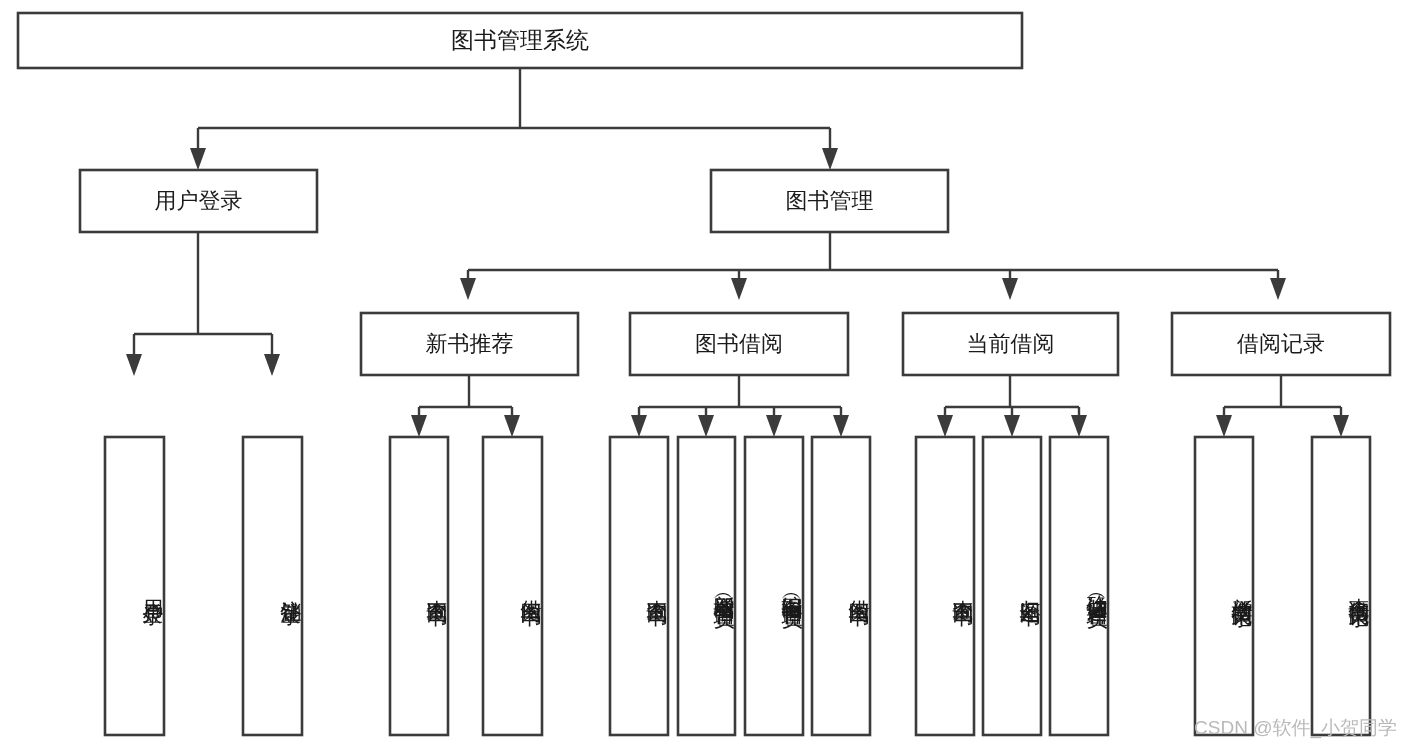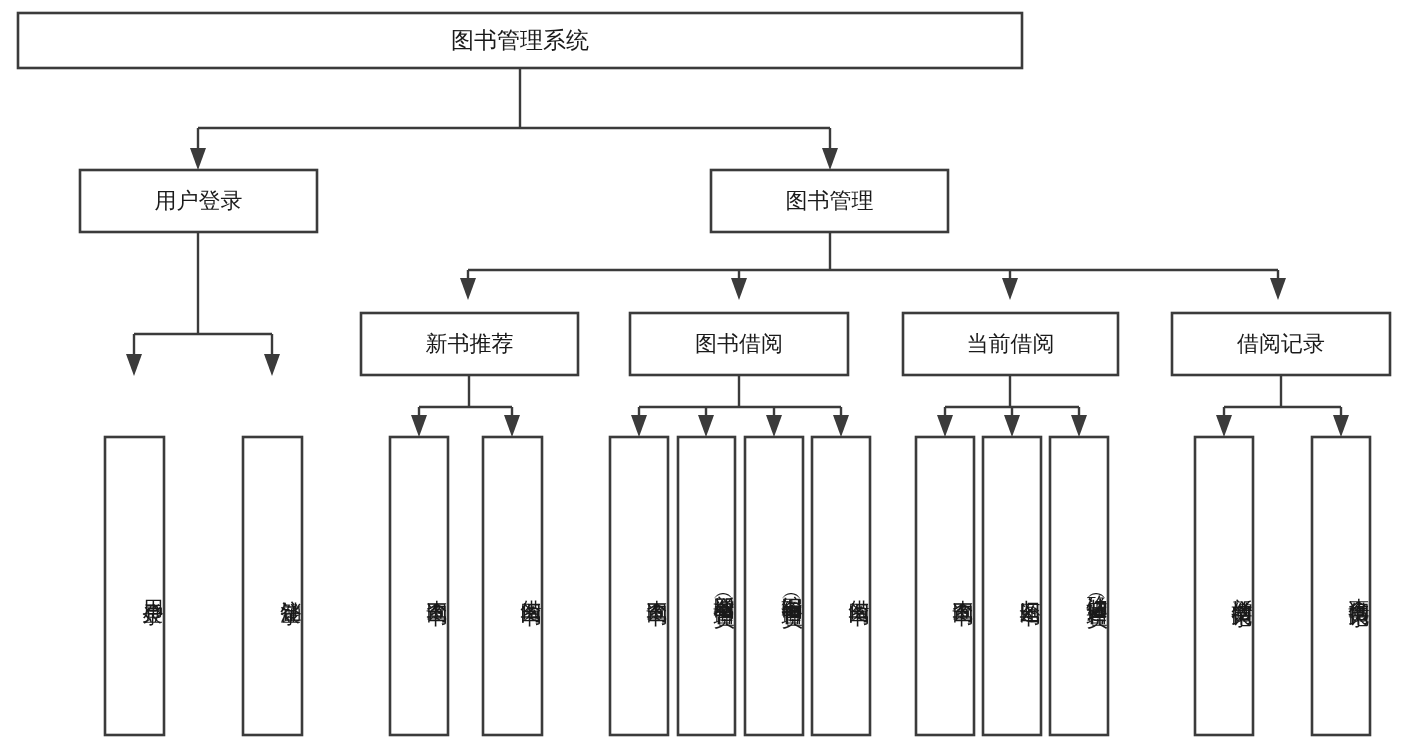--- a/index.html
+++ b/index.html
@@ -189,13 +189,14 @@
       <div class="vtext" style="left: 610px; top: 451px; width: 58px; height: 272px;">查询图书</div>
       <div class="vtext" style="left: 678px; top: 451px; width: 57px; height: 272px;">新增图书（管理员）</div>
       <div class="vtext" style="left: 745px; top: 451px; width: 58px; height: 272px;">编辑图书（管理员）</div>
       <div class="vtext" style="left: 812px; top: 451px; width: 58px; height: 272px;">借阅图书</div>
       <div class="vtext" style="left: 916px; top: 451px; width: 58px; height: 272px;">查询图书</div>
       <div class="vtext" style="left: 983px; top: 451px; width: 58px; height: 272px;">归还图书</div>
       <div class="vtext" style="left: 1050px; top: 451px; width: 58px; height: 272px;">确认归还（管理员）</div>
       <div class="vtext" style="left: 1195px; top: 451px; width: 58px; height: 272px;">新增借阅记录</div>
       <div class="vtext" style="left: 1312px; top: 451px; width: 58px; height: 272px;">查询借阅记录</div>
     </div>
+  <div class="watermark">CSDN @软件_小贺同学</div>
 </div>
 
 </body></html>

